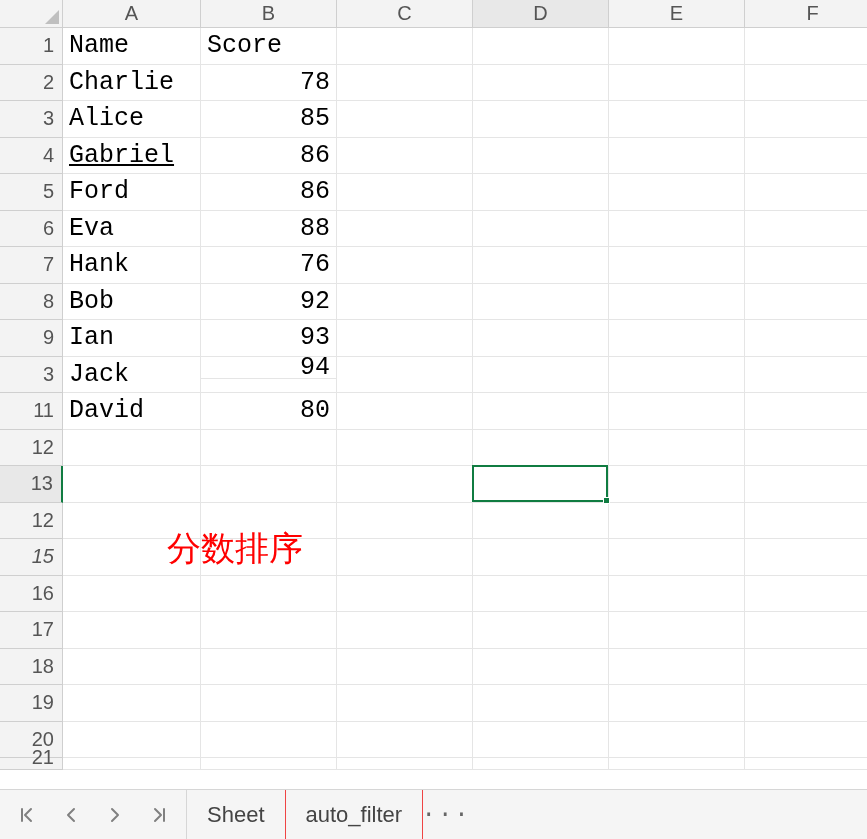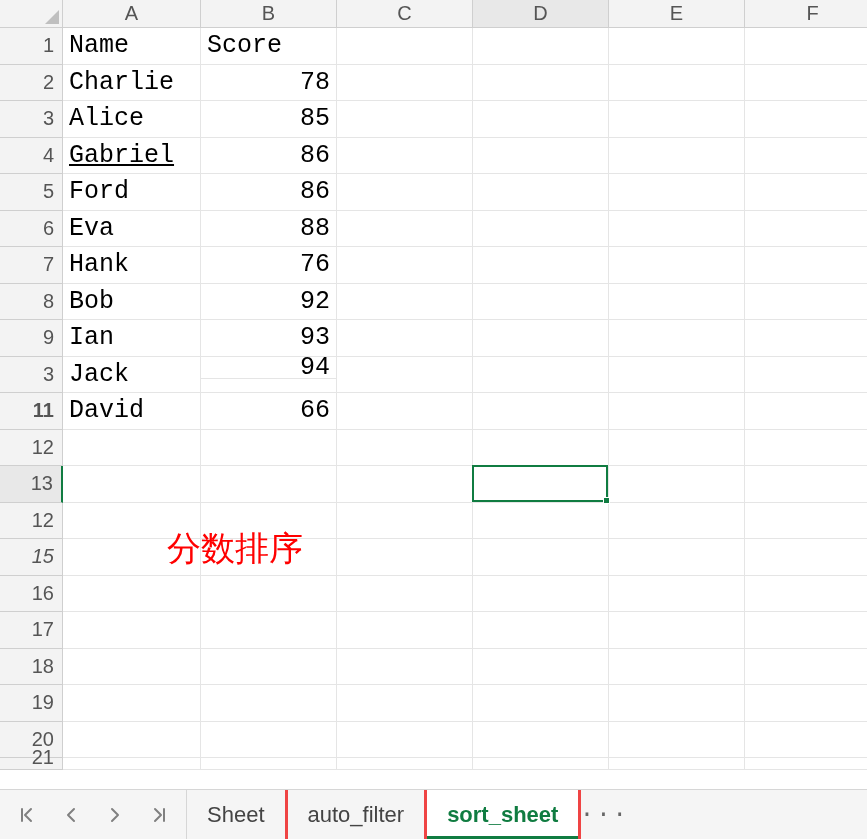--- a/index.html
+++ b/index.html
@@ -148,21 +148,21 @@
     overflow: hidden;
   }
   .tab {
     display: flex;
     align-items: center;
     justify-content: center;
     padding: 0 20px;
     font-family: Arial, sans-serif;
     font-size: 22px;
     color: #444;
-    border-right: 3px solid #ef4444;
+    border-right: 1px solid #ef4444;
     background: #f5f5f5;
     cursor: pointer;
     white-space: nowrap;
   }
   .tab:first-child { border-left: 1px solid #d6d6d6; }
   .tab.active {
     background: #ffffff;
     color: #107c41;
     font-weight: bold;
     border-top: 0;
@@ -234,21 +234,21 @@
       </div>
       <div class="row-header" style="height: 36.5px;">
         <span>8</span>
       </div>
       <div class="row-header" style="height: 36.5px;">
         <span>9</span>
       </div>
       <div class="row-header" style="height: 36.5px;">
         <span>3</span>
       </div>
-      <div class="row-header" style="height: 36.5px; font-weight: bold;">
+      <div class="row-header" style="height: 36.5px;">
         <span>11</span>
       </div>
       <div class="row-header" style="height: 36.5px;">
         <span>12</span>
       </div>
       <div class="row-header active" style="height: 36.5px;">
         <span>13</span>
       </div>
       <div class="row-header" style="height: 36.5px;">
         <span>12</span>
@@ -459,21 +459,21 @@
       <div class="cell text-left datacell" style="left: 0px; top: 328.5px; width: 138px; height: 36.5px;">
         <span>Jack</span>
       </div>
       <div class="cell text-right datacell" style="left: 138px; top: 328.5px; width: 136px; height: 22px;">
         <span>94</span>
       </div>
       <div class="cell text-left datacell" style="left: 0px; top: 365px; width: 138px; height: 36.5px;">
         <span>David</span>
       </div>
       <div class="cell text-right datacell" style="left: 138px; top: 365px; width: 136px; height: 36.5px;">
-        <span>66</span>
+        <span>80</span>
       </div>
       <div class="cell annot text-left" style="left: 98px; top: 499px; width: 220px; height: 44px; border: none; background: transparent;">
         <span>分数排序</span>
       </div>
     </div>
   <div class="selection" id="selection" style="left: 472px; top: 465px; width: 136px; height: 36.5px;">
     <div class="fill-handle"></div>
   </div>
 
 </div>
@@ -501,20 +501,17 @@
         </svg>
     </div>
   </div>
   <div class="tabs" id="tabs">
       <div class="tab">
         <span>Sheet</span>
       </div>
       <div class="tab">
         <span>auto_filter</span>
       </div>
-      <div class="tab active">
-        <span>sort_sheet</span>
-      </div>
     </div>
   <div class="more-btn">
     <span>···</span>
   </div>
 </div>
 
 </body></html>

